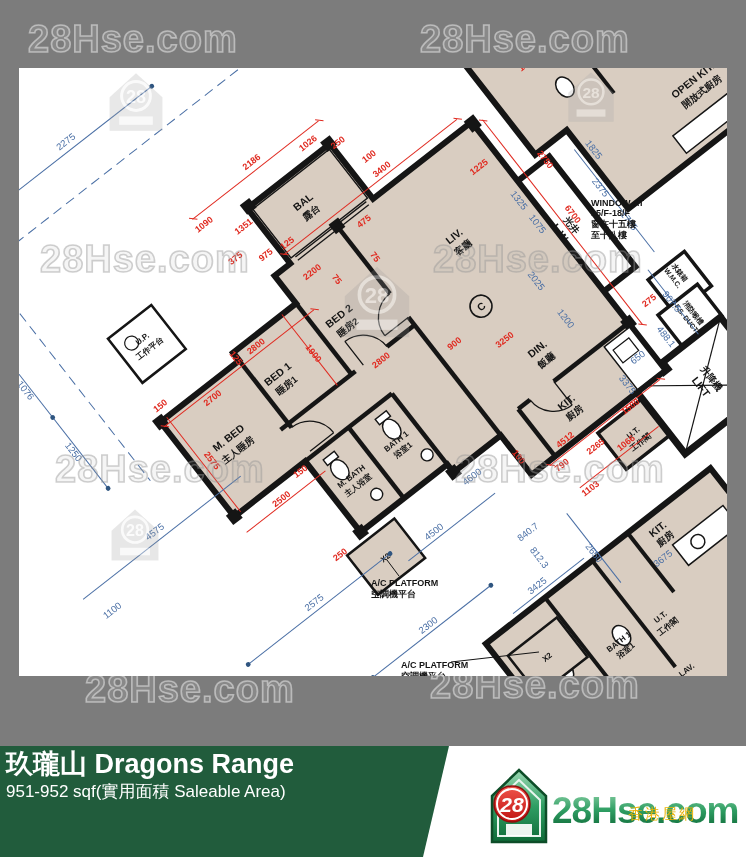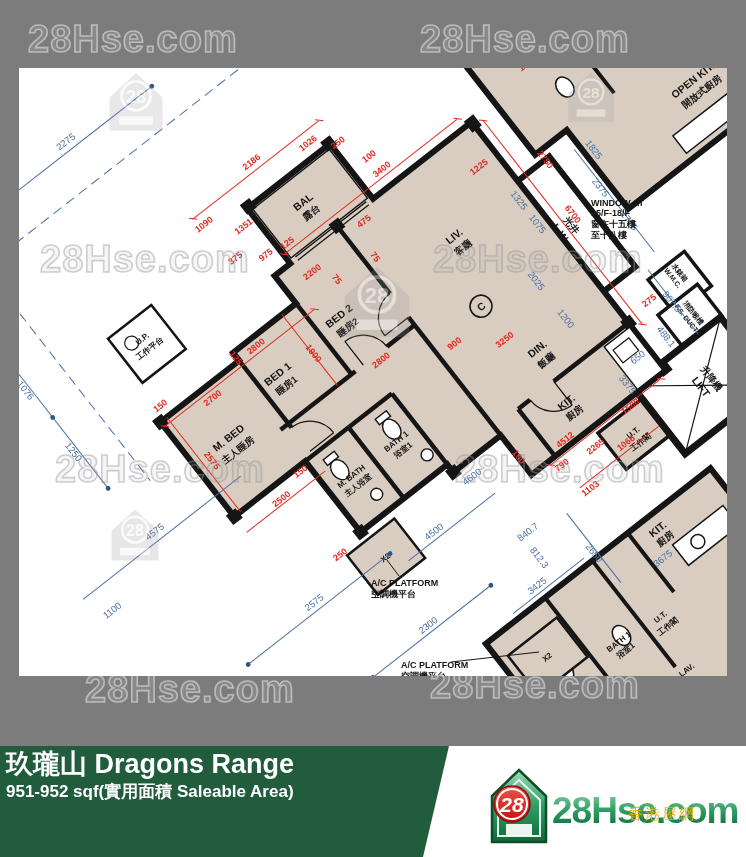--- a/index.html
+++ b/index.html
@@ -20,21 +20,21 @@
   .wm-text.on-white{color:rgba(160,160,160,0.10);-webkit-text-stroke:1.6px rgba(150,150,150,0.45);}
   .wm-house{position:absolute;pointer-events:none;z-index:5;opacity:0.5;}
   
   .caption{position:absolute;left:0;top:746px;width:746px;height:142px;background:#215c3c;overflow:hidden;}
   .caption .white-slant{position:absolute;left:423px;top:0;width:323px;height:111px;background:#ffffff;
        -webkit-clip-path:polygon(26px 0,323px 0,323px 111px,0 111px);
        clip-path:polygon(26px 0,323px 0,323px 111px,0 111px);}
   .cap-text{position:absolute;left:6px;top:2px;color:#ffffff;z-index:2;}
   .cap-title{font-size:27px;font-weight:bold;line-height:32px;letter-spacing:0px;}
   .cap-line{font-size:20px;font-weight:bold;line-height:25px;}
-  .cap-area{font-size:17px;font-weight:bold;line-height:23px;}
+  .cap-area{font-size:17px;font-weight:normal;line-height:23px;}
   .logo{position:absolute;left:488px;top:16px;width:250px;height:92px;z-index:3;}
   .logo-brand{position:absolute;left:64px;top:28px;font-size:37px;font-weight:bold;letter-spacing:-1px;
       background:linear-gradient(180deg,#8ed2a8 0%,#2f9e63 48%,#0a6232 100%);
       -webkit-background-clip:text;background-clip:text;color:transparent;}
   .logo-site{position:absolute;left:140px;top:2px;font-size:15px;color:#eab308;letter-spacing:2px;margin-top:41px;}
 </style>
 </head>
 <body>
 
 <div class="stage">

